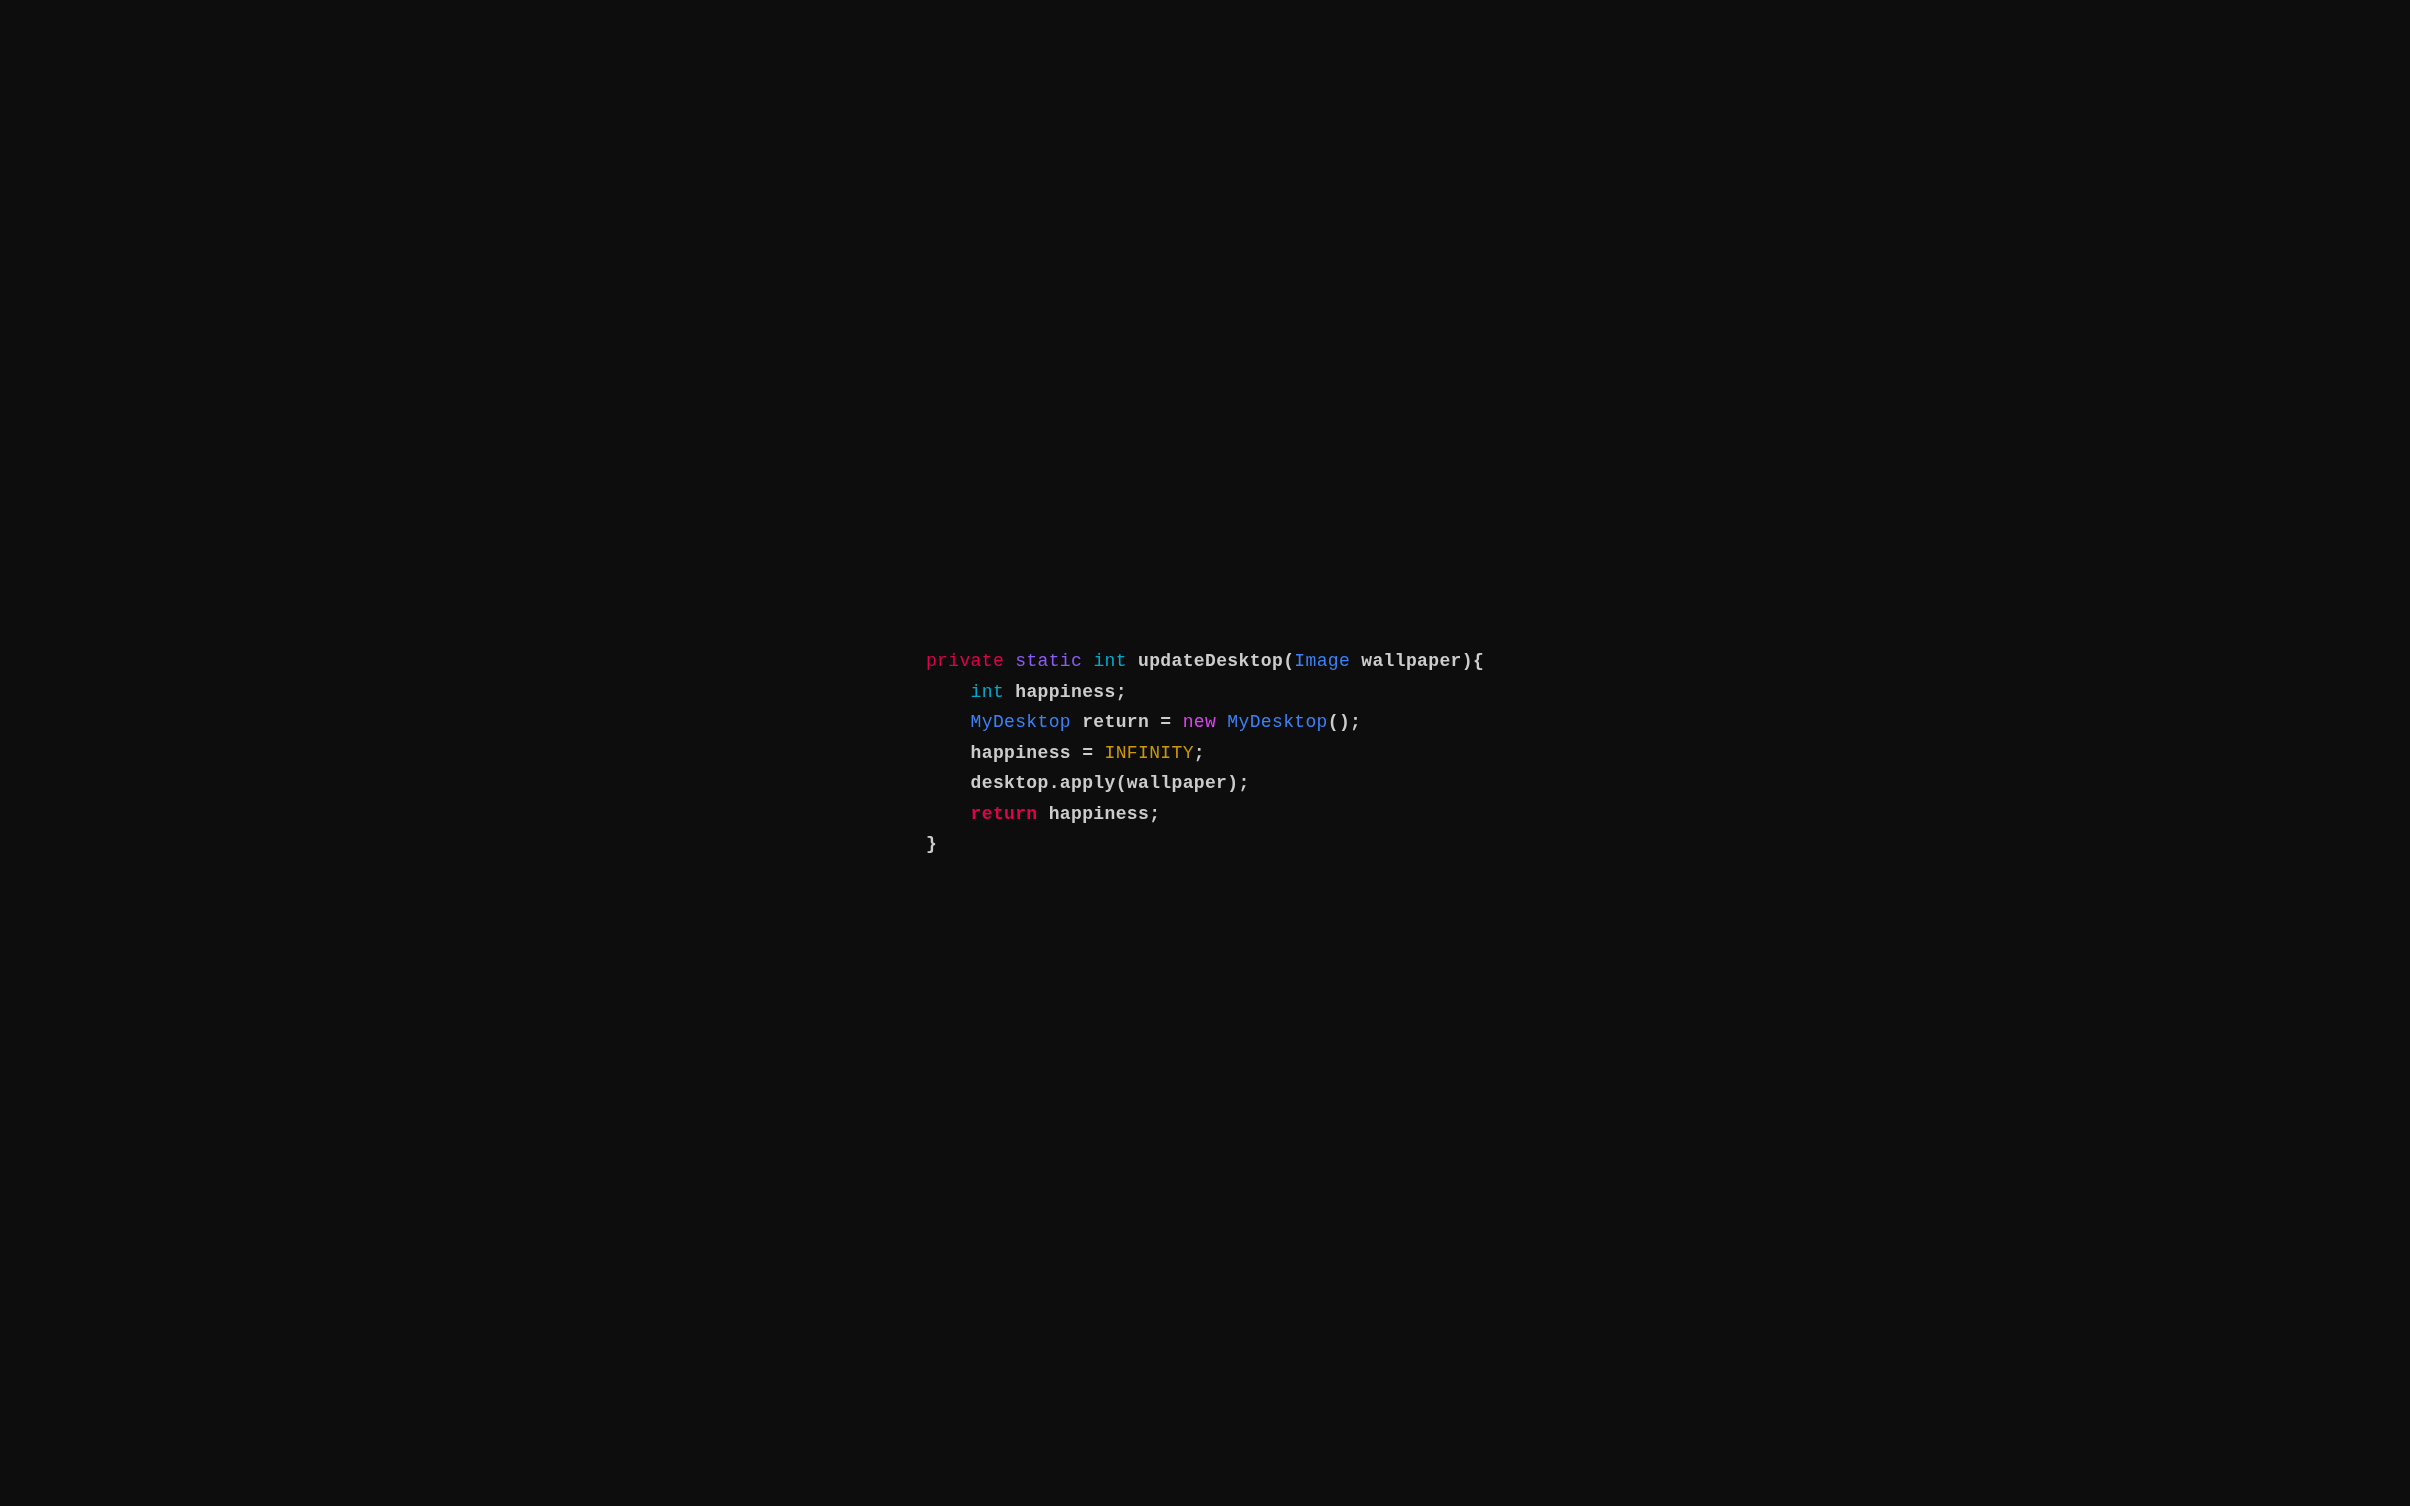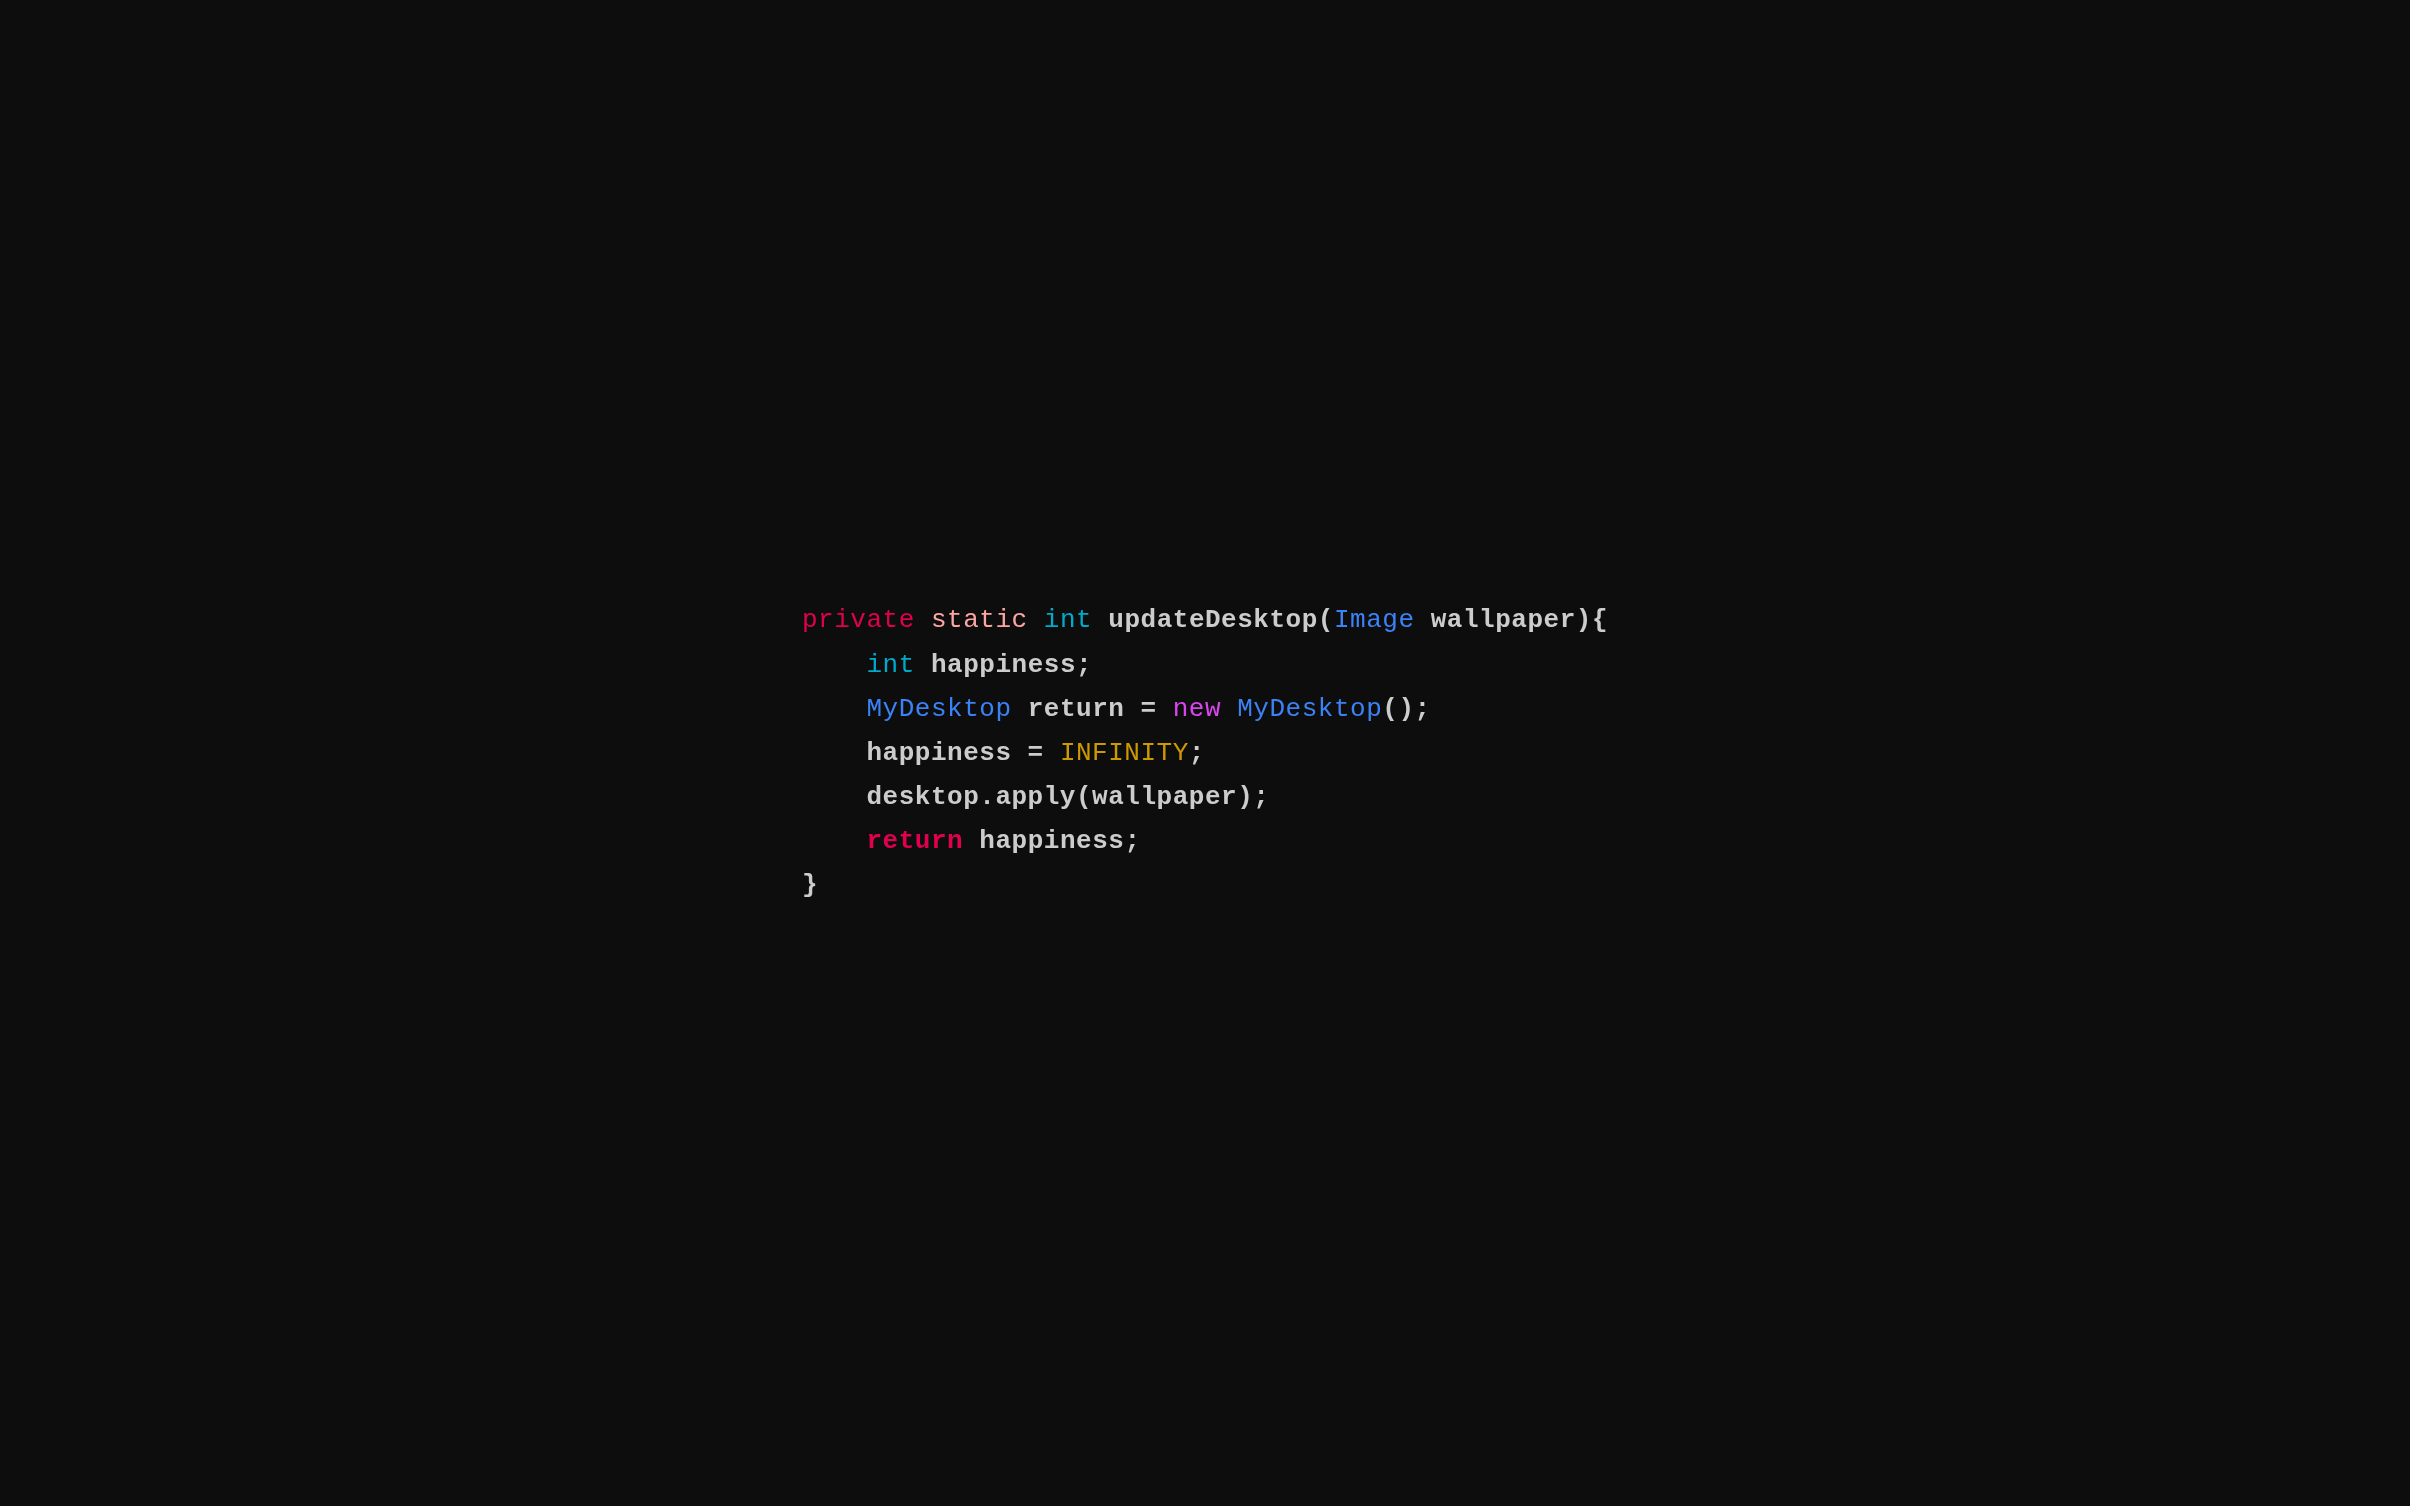--- a/index.html
+++ b/index.html
@@ -15,33 +15,33 @@
       display: flex;
       align-items: center;
       justify-content: center;
       font-family: 'Courier New', Courier, monospace;
     }
 
     .code-block {
       display: flex;
       flex-direction: column;
       gap: 0;
-      font-size: 26px;
+      font-size: 18px;
       line-height: 1.7;
       letter-spacing: 0.02em;
     }
 
     .line {
       display: flex;
       flex-direction: row;
       white-space: pre;
     }
 
     .keyword-private { color: #e0004e; }
-    .keyword-static  { color: #fca5a5; }
+    .keyword-static  { color: #8b5cf6; }
     .keyword-int     { color: #00aacc; }
     .keyword-new     { color: #d946ef; }
     .keyword-return  { color: #e0004e; font-weight: bold; }
     .class-name      { color: #3b82f6; }
     .plain           { color: #cccccc; font-weight: bold; }
     .constant        { color: #cc9900; }
   </style>
 </head>
 <body>
 

